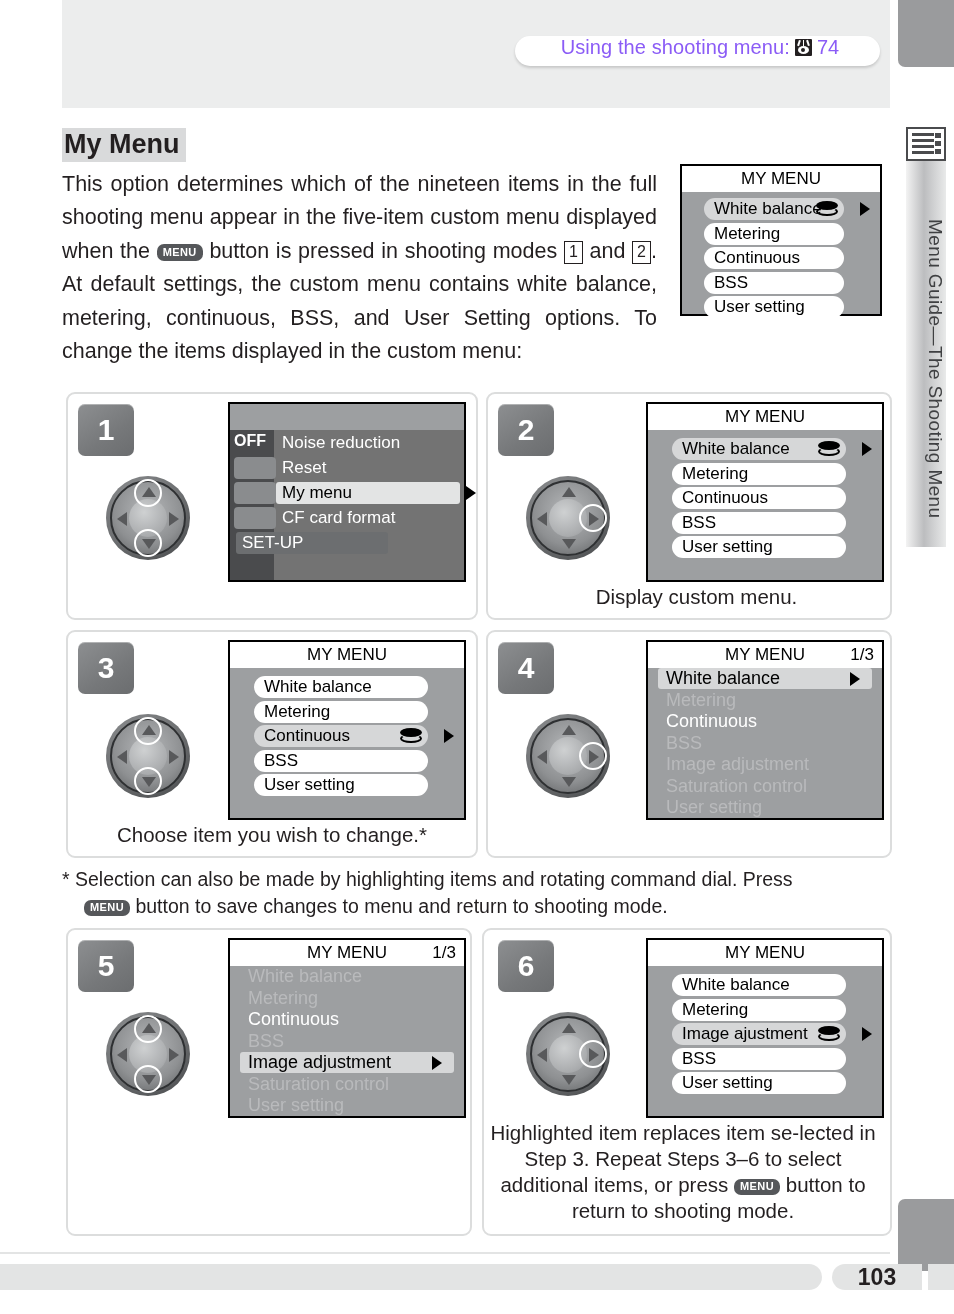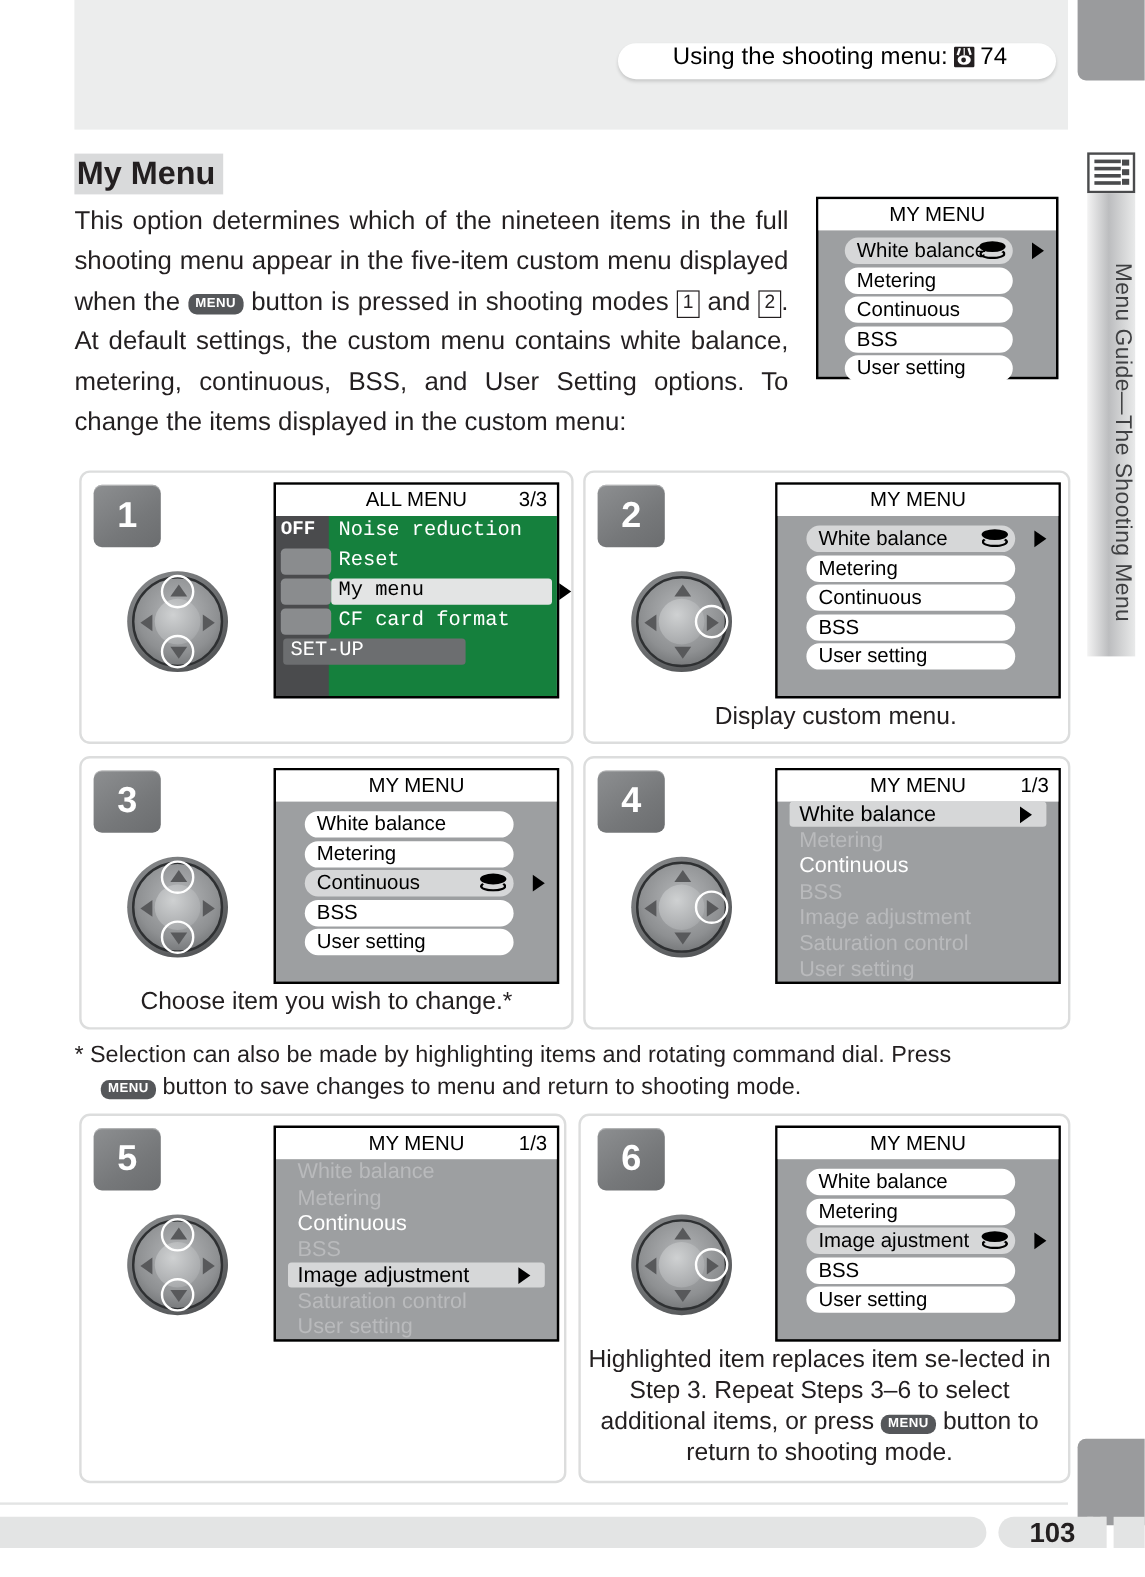--- a/index.html
+++ b/index.html
@@ -19,21 +19,21 @@
     background:#eceded;
   }
   .header-pill {
     position:absolute; left:515px; top:36px; width:365px; height:30px;
     background:#ffffff; border-radius:15px;
     box-shadow: 0 2px 3px rgba(0,0,0,0.16);
   }
   .header-text {
     position:absolute; left:520px; top:30px; width:360px; height:34px;
     display:flex; align-items:center; justify-content:center; gap:5px;
-    font-size:20px; color:#000000; letter-spacing:0.1px;
+    font-size:20px; color:#8b5cf6; letter-spacing:0.1px;
     white-space:nowrap;
   }
   .eye-icon {
     display:inline-block; width:17px; height:17px; background:#231f20;
     position:relative; vertical-align:middle; border-radius:1px;
   }
   .eye-icon::before {
     content:""; position:absolute; left:3px; top:7px; width:11px; height:8px;
     border-radius:50%; background:#fff;
   }
@@ -301,25 +301,21 @@
       <div class="ring2"></div>
     <div class="tri up"></div>
     <div class="tri down"></div>
     <div class="tri left"></div>
     <div class="tri right"></div>
     <div class="hub"></div>
     <div class="hl up"></div>
       <div class="hl down"></div>
   </div>
   <div class="lcd" style="left:160px; top:8px; width:238px; height:180px; background:#9d9fa1;">
-    <div class="lcd-title">
-      <span>ALL MENU</span>
-      <span class="pg">3/3</span>
-    </div>
-    <div id="s1-body" style="position: absolute; inset: 26px 0px 0px; background: #15803d; font-family: Liberation Mono, monospace;">
+    <div id="s1-body" style="position: absolute; inset: 26px 0px 0px; background: #737373;">
         <div style="position: absolute; left: 0px; top: 0px; width: 44px; bottom: 0px; background: rgb(74, 75, 77);"></div>
         <div style="position: absolute; left: 4px; top: 2px; font-size: 16px; font-weight: bold; color: rgb(255, 255, 255);">OFF</div>
         <div style="position: absolute; left: 46px; right: 4px; top: 2px; height: 22px; line-height: 22px; font-size: 17px; padding-left: 6px; color: rgb(255, 255, 255);"><span>Noise reduction</span></div>
         <div style="position: absolute; left: 4px; top: 27px; width: 42px; height: 22px; background: rgb(138, 140, 142); border-radius: 4px;"></div>
         <div style="position: absolute; left: 46px; right: 4px; top: 27px; height: 22px; line-height: 22px; font-size: 17px; padding-left: 6px; color: rgb(255, 255, 255);"><span>Reset</span></div>
         <div style="position: absolute; left: 4px; top: 52px; width: 42px; height: 22px; background: rgb(138, 140, 142); border-radius: 4px;"></div>
         <div style="position: absolute; left: 46px; right: 4px; top: 52px; height: 22px; line-height: 22px; font-size: 17px; padding-left: 6px; background: rgb(227, 228, 228); color: rgb(0, 0, 0); border-radius: 3px;"><span>My menu</span><span class="arrow-r" style="right: -16px; top: 4px;"></span></div>
         <div style="position: absolute; left: 4px; top: 77px; width: 42px; height: 22px; background: rgb(138, 140, 142); border-radius: 4px;"></div>
         <div style="position: absolute; left: 46px; right: 4px; top: 77px; height: 22px; line-height: 22px; font-size: 17px; padding-left: 6px; color: rgb(255, 255, 255);"><span>CF card format</span></div>
         <div style="position: absolute; left: 6px; top: 102px; width: 152px; height: 22px; background: rgb(108, 110, 112); border-radius: 3px; color: rgb(255, 255, 255); font-size: 17px; padding-left: 6px; line-height: 22px;"><span>SET-UP</span></div>

